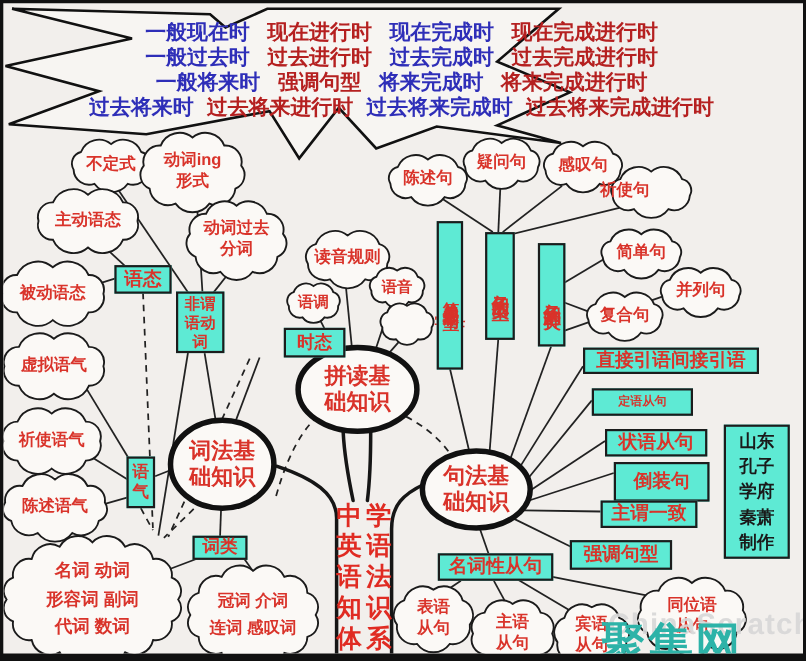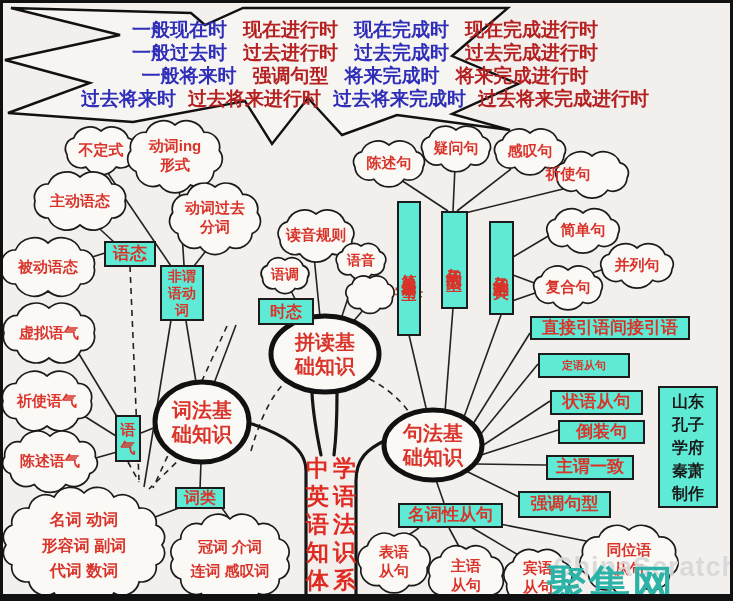--- a/index.html
+++ b/index.html
@@ -210,21 +210,21 @@
   <div class="box" style="left:211px;top:295px;width:56px;height:27px;font-size:16px;margin-left:44px;">时态</div>
   <div class="box" style="left:112px;top:412px;width:26px;height:47px;font-size:15px;">语
 气</div>
   <div class="box" style="left:172px;top:484px;width:50px;height:22px;font-size:16px;">词类</div>
   <div class="box vbox" style="left:394px;top:198px;width:24px;height:135px;font-size:15px;">简单句基本句型</div>
   <div class="box vbox" style="left:438px;top:208px;width:27px;height:98px;font-size:16px;">句子的类型</div>
   <div class="box vbox" style="left:486px;top:218px;width:25px;height:94px;font-size:16px;">句子的种类</div>
   <div class="box" style="left:527px;top:313px;width:160px;height:24px;font-size:17px;">直接引语间接引语</div>
   <div class="box" style="left:535px;top:350px;width:92px;height:25px;font-size:11px;">定语从句</div>
   <div class="box" style="left:547px;top:387px;width:93px;height:25px;font-size:17px;">状语从句</div>
-  <div class="box" style="left:555px;top:417px;width:87px;height:24px;font-size:17px;">倒装句</div>
+  <div class="box" style="left:555px;top:417px;width:87px;height:36px;font-size:17px;">倒装句</div>
   <div class="box" style="left:543px;top:452px;width:88px;height:25px;font-size:17px;">主谓一致</div>
   <div class="box" style="left:395px;top:500px;width:105px;height:25px;font-size:17px;">名词性从句</div>
   <div class="box" style="left:515px;top:488px;width:93px;height:27px;font-size:17px;">强调句型</div>
   <div class="box black-text" style="left:655px;top:383px;width:60px;height:122px;font-size:16px;line-height:23px;border-width:2px;">山东
 孔子
 学府
 秦萧
 制作</div>
 
   <div id="trunk-label">中学

